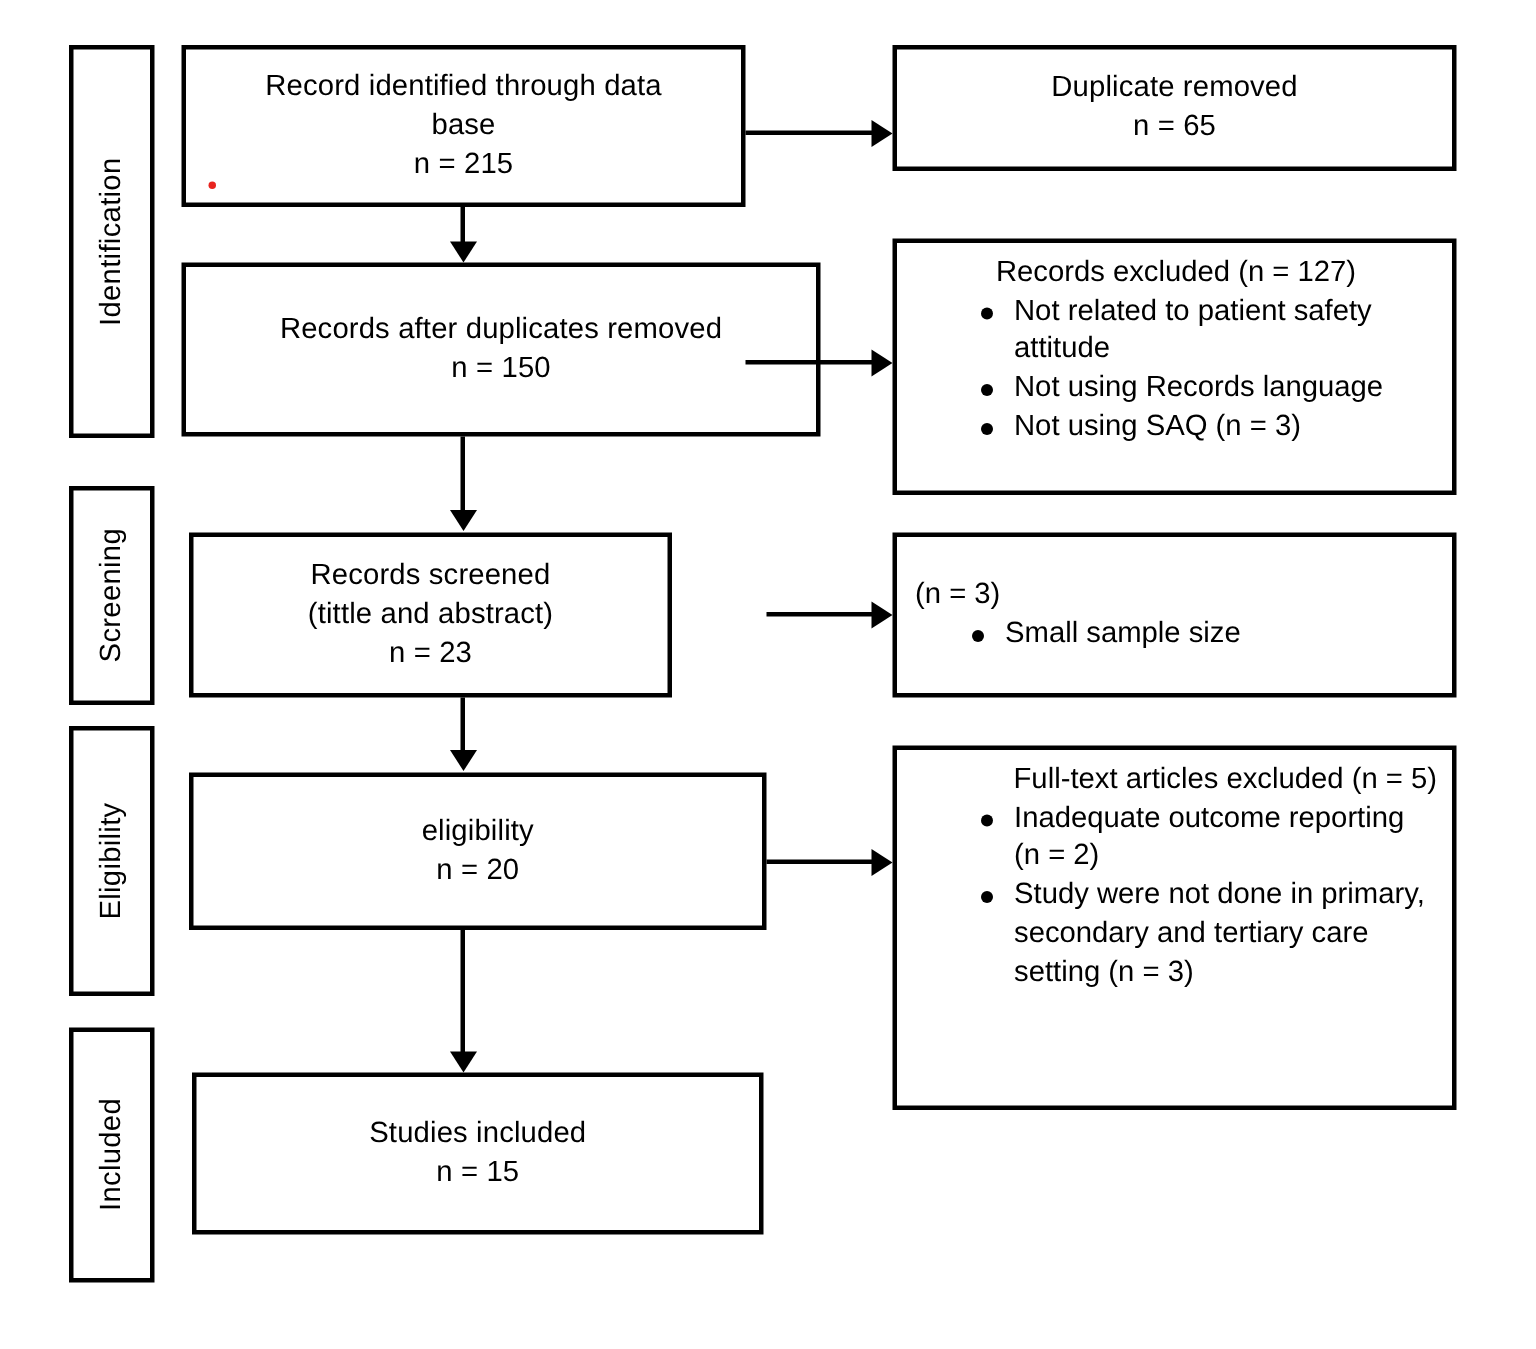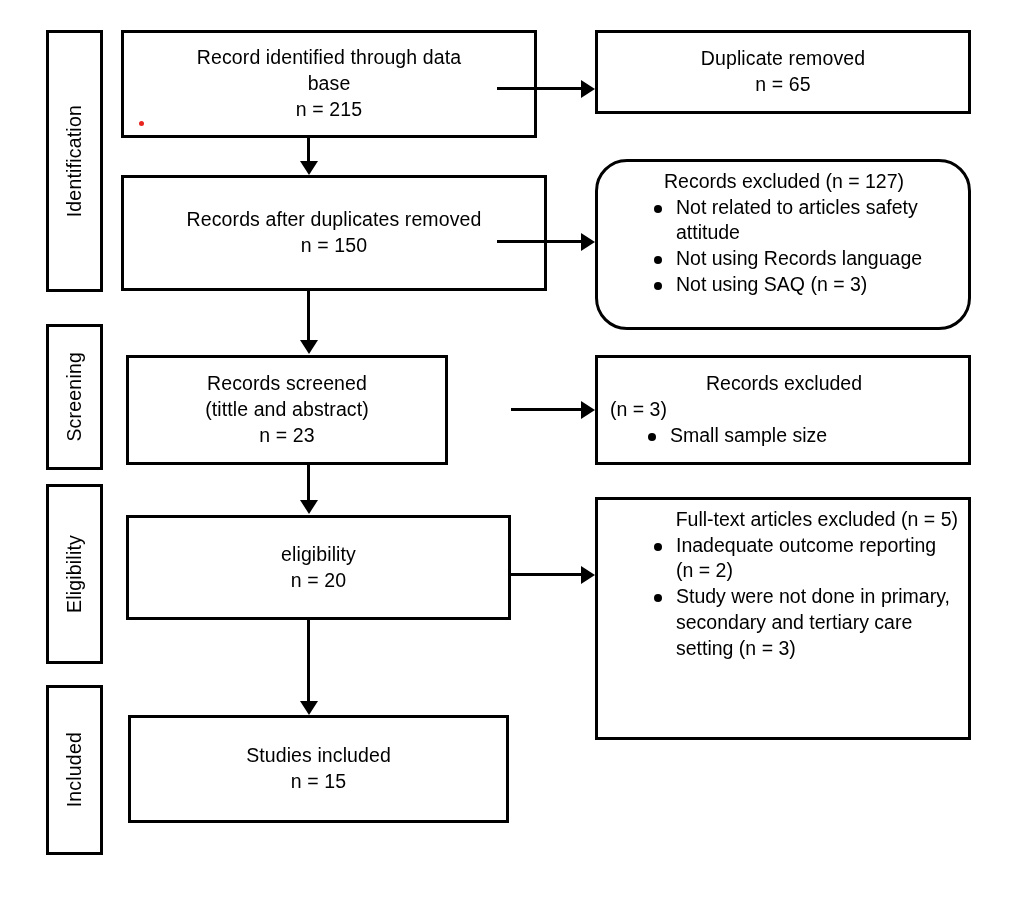--- a/index.html
+++ b/index.html
@@ -155,21 +155,21 @@
   </div>
 
   <div class="stage" style="left:46px; top:484px; width:57px; height:180px;">
     <span class="vtext">Eligibility</span>
   </div>
 
   <div class="stage" style="left:46px; top:685px; width:57px; height:170px;">
     <span class="vtext">Included</span>
   </div>
 
-  <div class="box" style="left:121px; top:30px; width:416px; height:108px;">
+  <div class="box" style="left:121px; top:30px; width:376px; height:108px;">
     <span class="line">Record identified through data</span>
     <span class="line">base</span>
     <span class="line">n = 215</span>
   </div>
 
   <div class="red-dot" style="left:139px; top:121px; background:#e8241f;"></div>
 
   <div class="box" style="left:121px; top:175px; width:426px; height:116px;">
     <span class="line">Records after duplicates removed</span>
     <span class="line">n = 150</span>
@@ -189,31 +189,30 @@
   <div class="box" style="left:128px; top:715px; width:381px; height:108px;">
     <span class="line">Studies included</span>
     <span class="line">n = 15</span>
   </div>
 
   <div class="box" style="left:595px; top:30px; width:376px; height:84px;">
     <span class="line">Duplicate removed</span>
     <span class="line">n = 65</span>
   </div>
 
-  <div class="exbox center-title" style="left:595px; top:159px; width:376px; height:171px;border-radius:32px;">
+  <div class="exbox center-title" style="left:595px; top:159px; width:376px; height:171px;">
     <span class="ex-title">Records excluded (n = 127)</span>
     <ul>
-      <li>Not related to articles safety attitude</li>
+      <li>Not related to patient safety attitude</li>
       <li>Not using Records language</li>
       <li>Not using SAQ (n = 3)</li>
     </ul>
   </div>
 
   <div class="exbox center-title" style="left:595px; top:355px; width:376px; height:110px; display:flex; flex-direction:column; justify-content:center;">
-    <span class="ex-title">Records excluded</span>
     <span class="ex-sub">(n = 3)</span>
     <ul style="padding-left:38px;">
       <li>Small sample size</li>
     </ul>
   </div>
 
   <div class="exbox left-title" style="left:595px; top:497px; width:376px; height:243px;">
     <span class="ex-title">Full-text articles excluded (n = 5)</span>
     <ul>
       <li>Inadequate outcome reporting (n = 2)</li>

